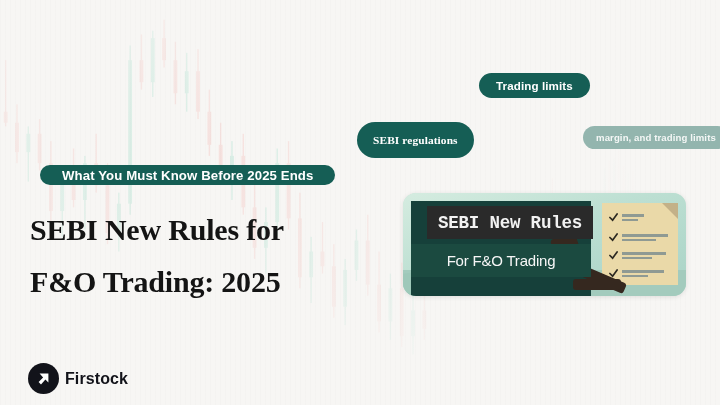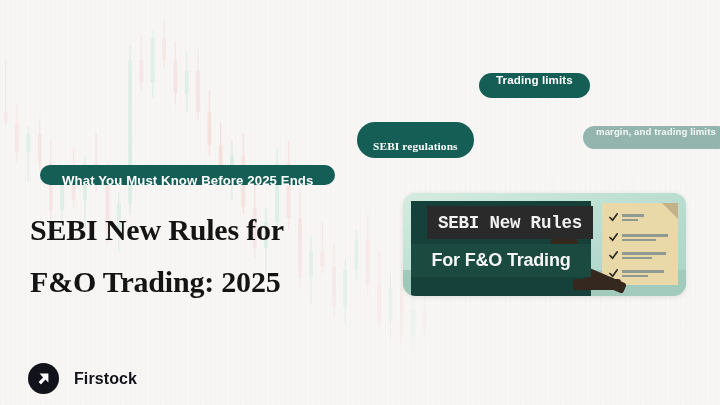--- a/index.html
+++ b/index.html
@@ -61,20 +61,21 @@
     inset: 0;
     background:
       radial-gradient(ellipse 560px 330px at 28% 40%, rgba(247,246,244,0.22) 0%, rgba(247,246,244,0.62) 48%, rgba(247,246,244,0.92) 78%, #f7f6f4 100%);
     pointer-events: none;
   }
 
   
   .pill {
     position: absolute;
     display: flex;
+    align-items: center;
     justify-content: center;
     border-radius: 999px;
     color: #ffffff;
     white-space: nowrap;
     letter-spacing: 0.1px;
   }
   .pill-dark  { background: #155e55; }
   .pill-muted { background: #93b5ae; }
 
   #pill-headline {
@@ -179,22 +180,22 @@
   
   .band-2 {
     position: absolute;
     left: 8px; top: 51px;
     width: 180px; height: 33px;
     background: #1b4a40;
     display: flex; align-items: center; justify-content: center;
   }
   .band-2 span {
     color: #f6f6f6;
-    font-size: 18px;
-    font-weight: 700;
+    font-size: 15px;
+    font-weight: 400;
     letter-spacing: -0.2px;
     white-space: nowrap;
   }
 
   
   .checklist {
     position: absolute;
     right: 8px; top: 10px;
     width: 76px; height: 82px;
     background: #ead9a8;
@@ -254,21 +255,21 @@
     border-radius: 3px;
   }
 
   
   #brand {
     position: absolute;
     left: 28px;
     top: 363px;
     display: flex;
     align-items: center;
-    gap: 15px;
+    gap: 6px;
   }
   #brand-mark {
     width: 31px; height: 31px;
     border-radius: 50%;
     background: #12131a;
     display: flex;
     align-items: center;
     justify-content: center;
   }
   #brand-name {

